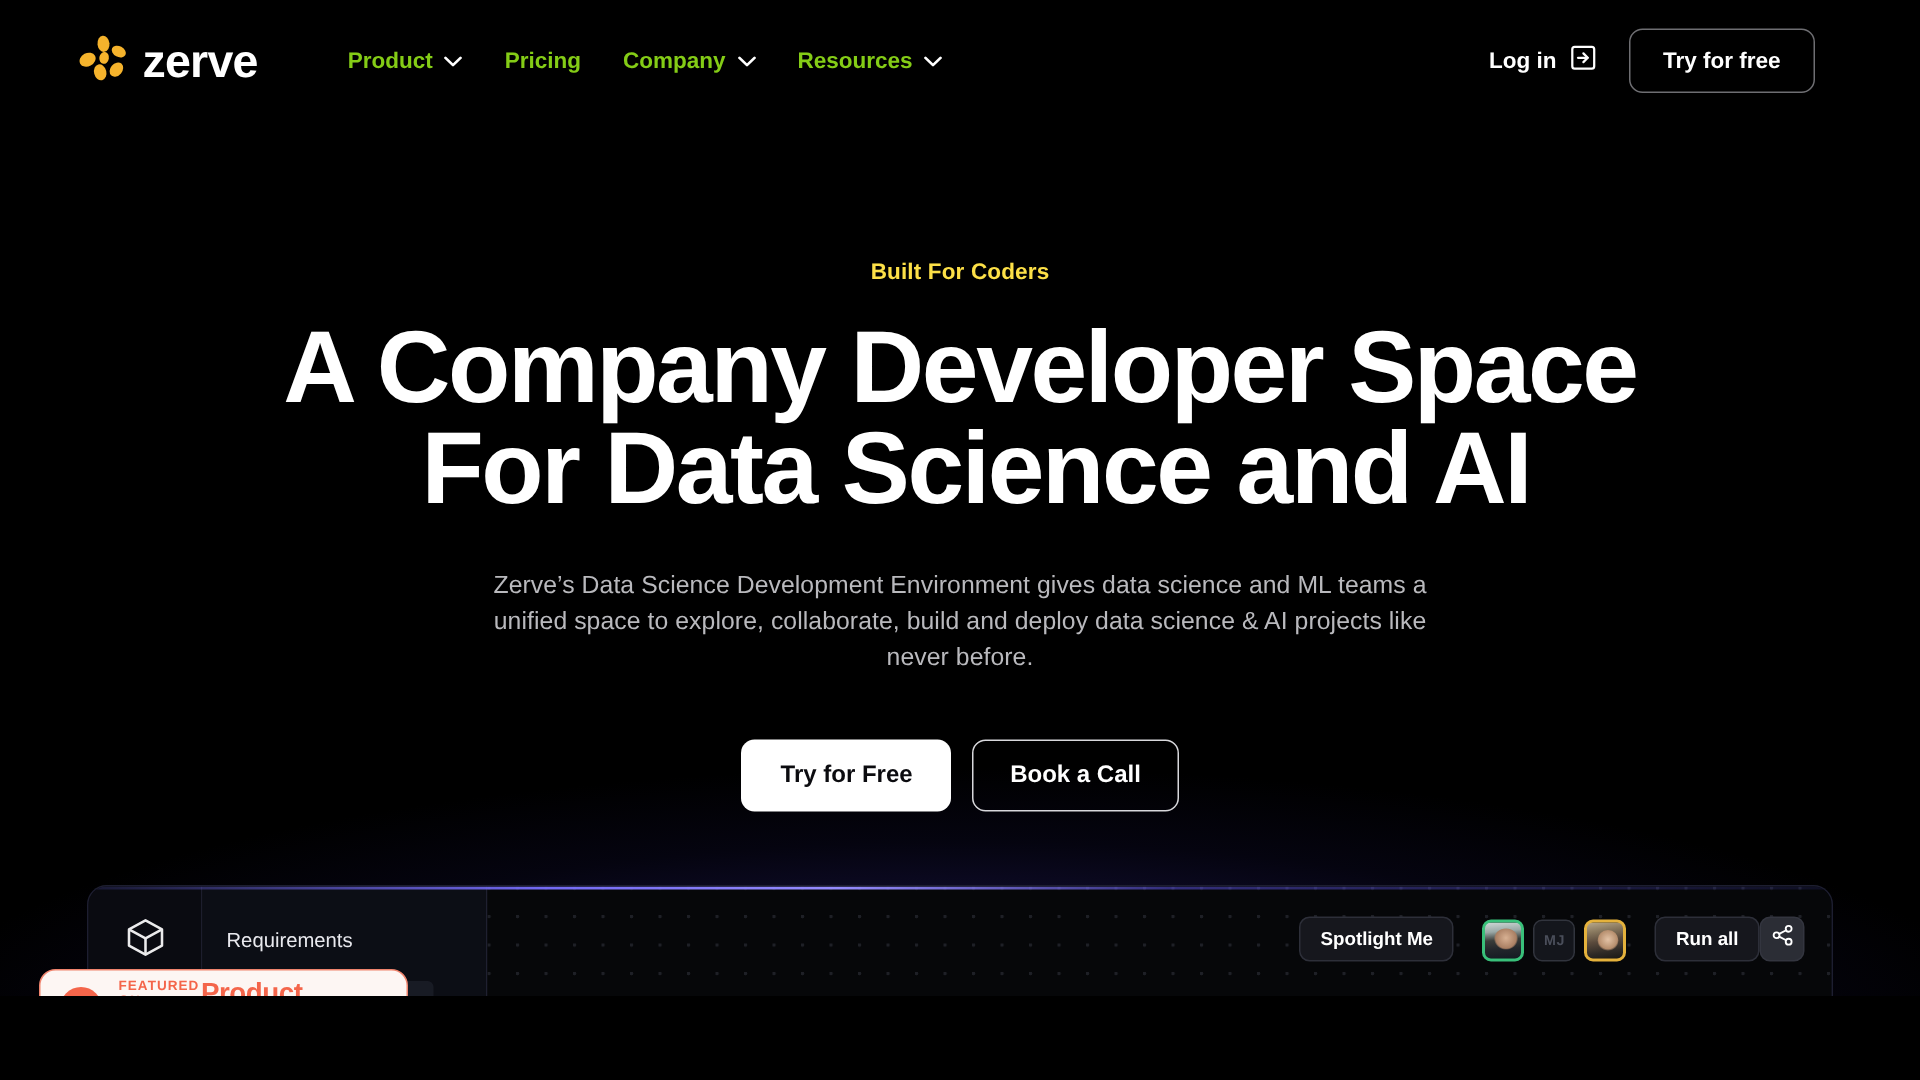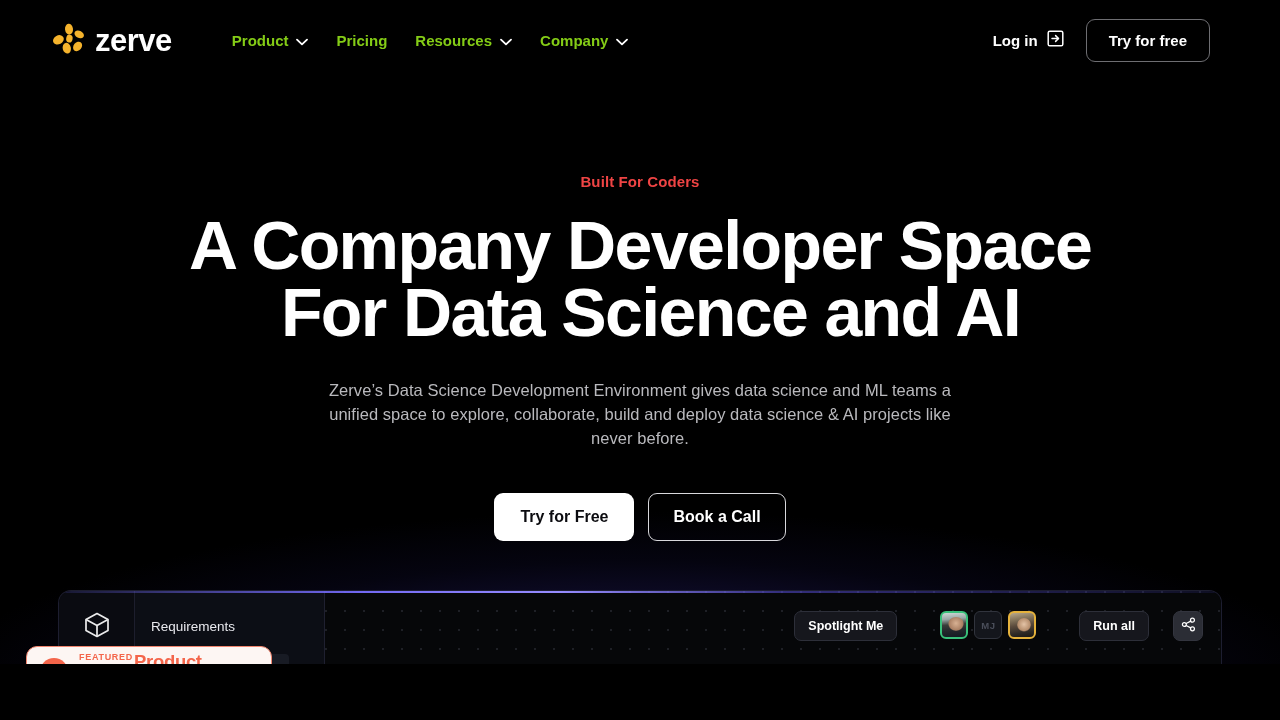--- a/index.html
+++ b/index.html
@@ -119,21 +119,21 @@
   }
 
   
   .hero {
     position: relative;
     z-index: 3;
     text-align: center;
     padding-top: 93px;
   }
   .eyebrow {
-    color: #ef4444;
+    color: #fde047;
     font-size: 15px;
     font-weight: 700;
     letter-spacing: 0.1px;
     margin-bottom: 22px;
   }
   .headline {
     color: #ffffff;
     font-size: 68px;
     line-height: 67px;
     font-weight: 700;
@@ -245,22 +245,22 @@
     background-color: #060709;
     background-image:
       radial-gradient(circle at 1px 1px, rgba(150,155,185,0.17) 1px, transparent 1.4px);
     background-size: 19px 19px;
   }
   .toolbar {
     position: absolute;
     top: 20px;
     right: 18px;
     display: flex;
-    align-items: flex-start;
-    gap: 24px;
+    align-items: flex-end;
+    gap: 0;
   }
   .tb-btn {
     background: #16171d;
     border: 1px solid #2d2f39;
     color: #ffffff;
     font-size: 12.5px;
     font-weight: 700;
     border-radius: 7px;
     height: 30px;
     padding: 0 13px;
@@ -402,30 +402,30 @@
             <path d="M1 1.6 L6 6.4 L11 1.6" stroke="#ffffff" stroke-width="1.8" stroke-linecap="round" stroke-linejoin="round"></path>
           </svg>
         </span>
       </div>
 
       <div class="nav-item">
         <span>Pricing</span>
       </div>
 
       <div class="nav-item">
-        <span>Resources</span>
+        <span>Company</span>
         <span class="chev">
           <svg width="12" height="8" viewBox="0 0 12 8" fill="none">
             <path d="M1 1.6 L6 6.4 L11 1.6" stroke="#ffffff" stroke-width="1.8" stroke-linecap="round" stroke-linejoin="round"></path>
           </svg>
         </span>
       </div>
 
       <div class="nav-item">
-        <span>Company</span>
+        <span>Resources</span>
         <span class="chev">
           <svg width="12" height="8" viewBox="0 0 12 8" fill="none">
             <path d="M1 1.6 L6 6.4 L11 1.6" stroke="#ffffff" stroke-width="1.8" stroke-linecap="round" stroke-linejoin="round"></path>
           </svg>
         </span>
       </div>
 
     </div>
 
     <div class="nav-right">

